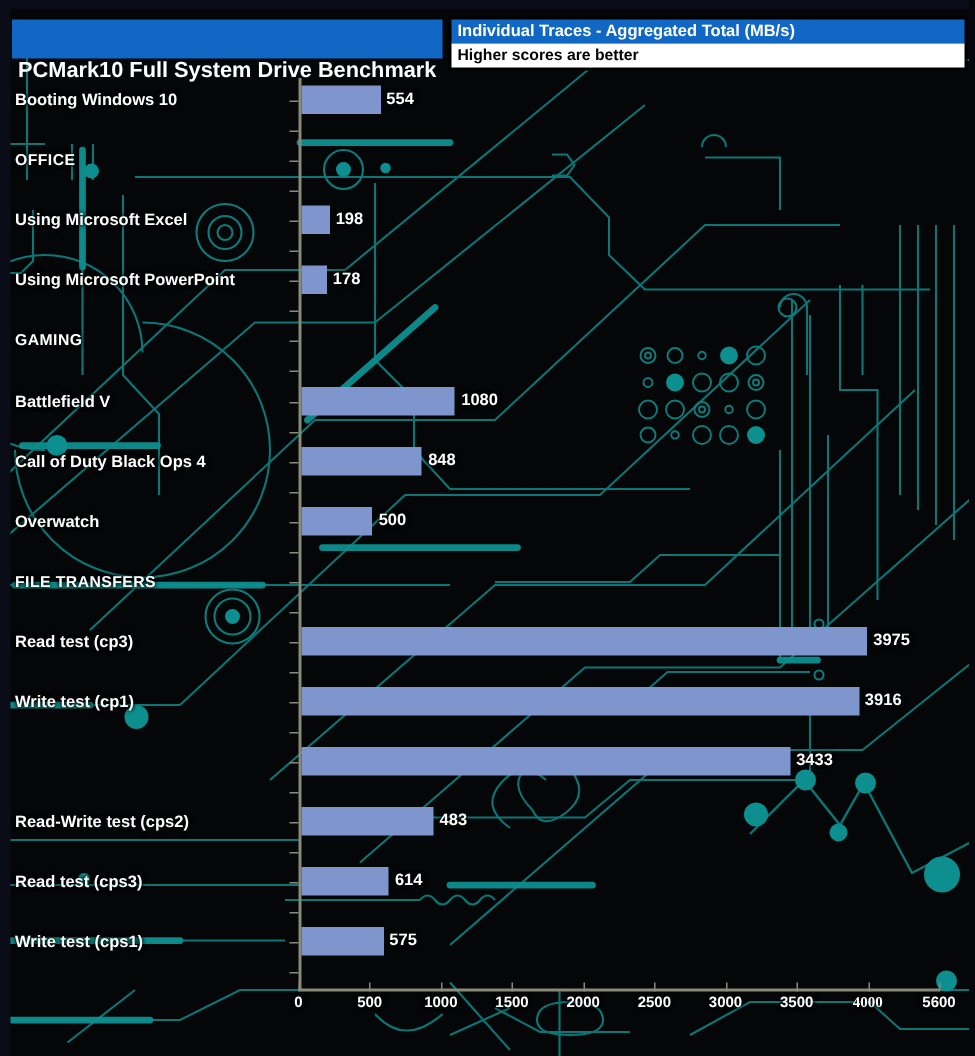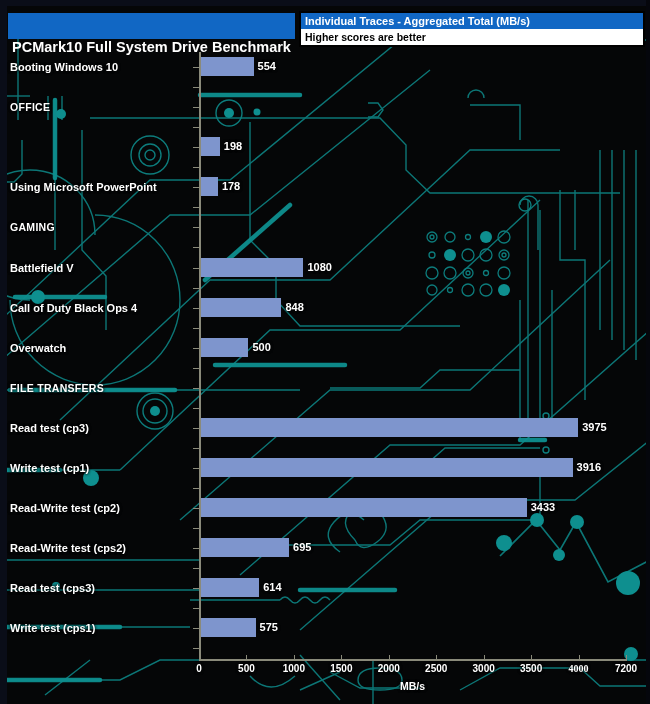--- a/index.html
+++ b/index.html
@@ -261,20 +261,21 @@
     <div id="rows">
         <div class="row" style="top: 3px; width: 650px; padding-left: 44px;">
           <div class="row-label">Booting Windows 10</div>
           <div class="bar" style="width: 52.5684px; background: rgb(126, 149, 205);"></div>
           <div class="bar-val" style="left: 257.568px;">554</div>
         </div>
         <div class="row" style="top: 43.1px; width: 650px;">
           <div class="row-label cat">OFFICE</div>
         </div>
         <div class="row" style="top: 83.2px; width: 650px;">
+          <div class="row-label">Using Microsoft Excel</div>
           <div class="bar" style="width: 18.788px; background: rgb(126, 149, 205);"></div>
           <div class="bar-val" style="left: 223.788px;">198</div>
         </div>
         <div class="row" style="top: 123.3px; width: 650px; text-align: right;">
           <div class="row-label">Using Microsoft PowerPoint</div>
           <div class="bar" style="width: 16.8902px; background: rgb(126, 149, 205);"></div>
           <div class="bar-val" style="left: 221.89px;">178</div>
         </div>
         <div class="row" style="top: 163.4px; width: 650px;">
           <div class="row-label cat">GAMING</div>
@@ -301,28 +302,27 @@
           <div class="row-label">Read test (cp3)</div>
           <div class="bar" style="width: 377.183px; background: rgb(126, 149, 205);"></div>
           <div class="bar-val" style="left: 582.183px;">3975</div>
         </div>
         <div class="row" style="top: 404px; width: 650px;">
           <div class="row-label">Write test (cp1)</div>
           <div class="bar" style="width: 371.585px; background: rgb(126, 149, 205);"></div>
           <div class="bar-val" style="left: 576.585px;">3916</div>
         </div>
         <div class="row" style="top: 444.1px; width: 650px;">
-          <div class="row-label">Read-Write test (cp2)</div>
           <div class="bar" style="width: 325.754px; background: rgb(126, 149, 205);"></div>
           <div class="bar-val" style="left: 530.754px;">3433</div>
         </div>
         <div class="row" style="top: 484.2px; width: 650px;">
           <div class="row-label">Read-Write test (cps2)</div>
           <div class="bar" style="width: 88.0569px; background: rgb(126, 149, 205);"></div>
-          <div class="bar-val" style="left: 293.057px;">695</div>
+          <div class="bar-val" style="left: 293.057px;">483</div>
         </div>
         <div class="row" style="top: 524.3px; width: 650px; padding-left: 24px;">
           <div class="row-label">Read test (cps3)</div>
           <div class="bar" style="width: 58.2618px; background: rgb(126, 149, 205);"></div>
           <div class="bar-val" style="left: 263.262px;">614</div>
         </div>
         <div class="row" style="top: 564.4px; width: 650px;">
           <div class="row-label">Write test (cps1)</div>
           <div class="bar" style="width: 54.5611px; background: rgb(126, 149, 205);"></div>
           <div class="bar-val" style="left: 259.561px;">575</div>
@@ -375,18 +375,17 @@
     <div class="xlabel-wrap" id="xlabels">
         <div class="xlab" style="left: 199px;">0</div>
         <div class="xlab" style="left: 246.444px;">500</div>
         <div class="xlab" style="left: 293.889px;">1000</div>
         <div class="xlab" style="left: 341.333px;">1500</div>
         <div class="xlab" style="left: 388.778px;">2000</div>
         <div class="xlab" style="left: 436.222px;">2500</div>
         <div class="xlab" style="left: 483.667px;">3000</div>
         <div class="xlab" style="left: 531.111px;">3500</div>
         <div class="xlab" style="left: 578.556px; font-family: Liberation Serif, serif;">4000</div>
-        <div class="xlab" style="left: 626px;">7200</div>
+        <div class="xlab" style="left: 626px;">5600</div>
       </div>
-    <div class="axis-title">MB/s</div>
   </div>
 
 </div>
 
 </body></html>

